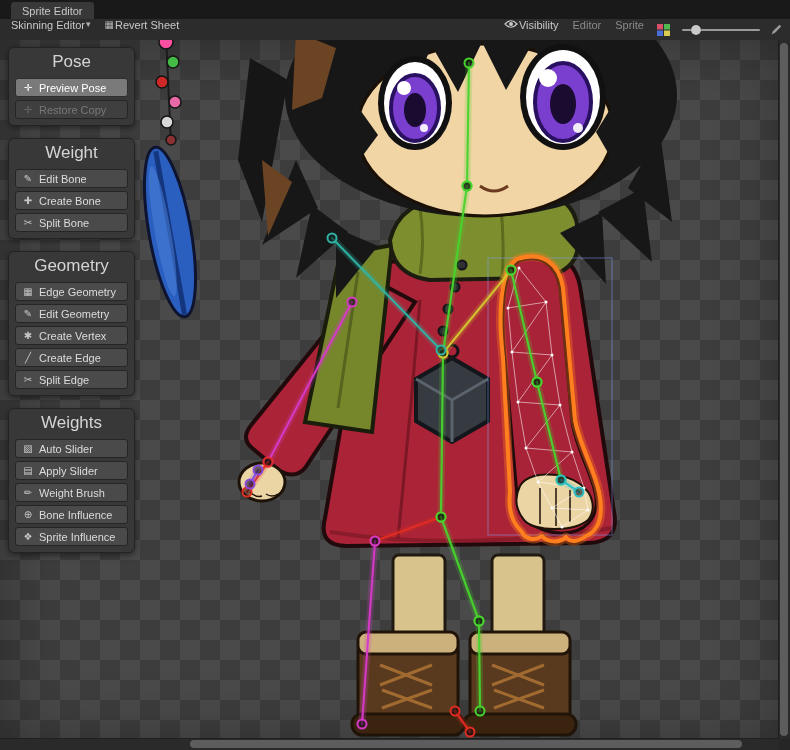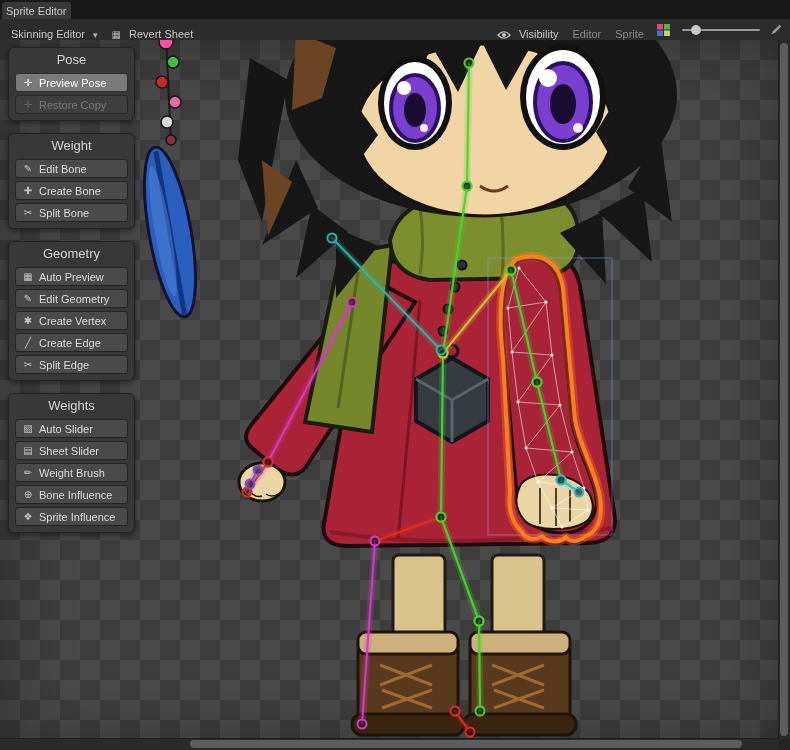--- a/index.html
+++ b/index.html
@@ -1,25 +1,25 @@
 <!DOCTYPE html>
 <html><head>
 <meta charset="utf-8">
 <style>
   html,body{margin:0;padding:0;background:#191919;}
   body{width:790px;height:750px;overflow:hidden;font-family:"Liberation Sans","DejaVu Sans",sans-serif;user-select:none;}
   .app{position:relative;width:790px;height:750px;}
 
   
   .tabbar{height:19px;background:#191919;display:flex;align-items:flex-end;}
-  .tab{height:17px;background:#383838;color:#c9c9c9;font-size:11px;padding:0 4px;display:flex;align-items:center;border-radius:3px 3px 0 0;margin-left:2px;}
+  .tab{height:17px;background:#383838;color:#c9c9c9;font-size:11px;padding:0 11px;display:flex;align-items:center;border-radius:3px 3px 0 0;margin-left:11px;}
 
   
   .toolbar{height:21px;background:#2c2c2c;border-bottom:1px solid #181818;display:flex;align-items:center;font-size:11px;color:#c8c8c8;padding:0 4px;}
-  .tb-item{display:flex;align-items:flex-end;gap:8px;padding:0 7px;height:100%;white-space:nowrap;}
+  .tb-item{display:flex;align-items:flex-start;gap:1px;padding:0 7px;height:100%;white-space:nowrap;}
   .tb-item .caret{font-size:9px;color:#b0b0b0;}
   .tb-icon{font-size:10px;color:#b8b8b8;}
   .dim span{color:#8a8a8a;}
   .spacer{flex:1;}
   .slider{width:78px;height:14px;position:relative;margin:0 10px 0 6px;}
   .slider-track{position:absolute;left:0;right:0;top:6px;height:2px;background:#9a9a9a;border-radius:1px;}
   .slider-knob{position:absolute;top:2px;width:10px;height:10px;border-radius:50%;background:#c9c9c9;margin-left:-5px;box-shadow:0 0 1px #000;}
 
   
   .canvas{position:absolute;top:40px;left:0;right:0;bottom:0;overflow:hidden;background-color:#3d3d3d;
@@ -33,21 +33,21 @@
   
   .hscroll{position:absolute;left:0;right:11px;bottom:0;height:11px;background:#2a2a2a;border-top:1px solid #1f1f1f;}
   .hthumb{position:absolute;left:190px;width:552px;top:1px;height:8px;background:#5d5d5d;border-radius:4px;}
   .vscroll{position:absolute;top:0;bottom:11px;right:0;width:11px;background:#2a2a2a;border-left:1px solid #1f1f1f;}
   .vthumb{position:absolute;top:3px;bottom:3px;left:1px;width:8px;background:#5d5d5d;border-radius:4px;}
   .scorner{position:absolute;right:0;bottom:0;width:11px;height:11px;background:#262626;}
 
   
   #panels{position:absolute;left:8px;top:7px;width:127px;display:flex;flex-direction:column;gap:12px;}
   .panel{background:#383838;border:1px solid #232323;border-radius:6px;padding:2px 6px 6px;box-shadow:0 2px 7px rgba(0,0,0,.5);}
-  .panel-title{text-align:center;font-size:13px;color:#d4d4d4;padding:2px 0 3px;}
+  .panel-title{text-align:center;font-size:17px;color:#d4d4d4;padding:2px 0 3px;}
   .tool-btn{display:flex;align-items:center;gap:5px;width:100%;height:19px;margin-top:3px;background:#4a4a4a;border:1px solid #252525;border-radius:3px;color:#dcdcdc;font-size:11px;font-family:inherit;padding:0 6px;box-sizing:border-box;text-align:left;}
   .tool-btn.active{background:#7a7a7a;color:#ffffff;border-color:#2e2e2e;}
   .tool-btn.disabled{background:#3f3f3f;color:#787878;}
   .tool-icon{width:12px;font-size:10px;color:#c6c6c6;text-align:center;flex:0 0 12px;}
   .tool-btn.disabled .tool-icon{color:#686868;}
   .tool-btn.active .tool-icon{color:#ffffff;}
 </style>
 </head>
 <body>
 
@@ -354,21 +354,21 @@
           </button>
           <button class="tool-btn">
             <span class="tool-icon">✂</span>
             <span class="tool-label">Split Bone</span>
           </button>
         </div>
         <div class="panel">
           <div class="panel-title">Geometry</div>
           <button class="tool-btn">
             <span class="tool-icon">▦</span>
-            <span class="tool-label">Auto Preview</span>
+            <span class="tool-label">Edge Geometry</span>
           </button>
           <button class="tool-btn">
             <span class="tool-icon">✎</span>
             <span class="tool-label">Edit Geometry</span>
           </button>
           <button class="tool-btn">
             <span class="tool-icon">✱</span>
             <span class="tool-label">Create Vertex</span>
           </button>
           <button class="tool-btn">
@@ -381,21 +381,21 @@
           </button>
         </div>
         <div class="panel">
           <div class="panel-title">Weights</div>
           <button class="tool-btn">
             <span class="tool-icon">▧</span>
             <span class="tool-label">Auto Slider</span>
           </button>
           <button class="tool-btn">
             <span class="tool-icon">▤</span>
-            <span class="tool-label">Sheet Slider</span>
+            <span class="tool-label">Apply Slider</span>
           </button>
           <button class="tool-btn">
             <span class="tool-icon">✏</span>
             <span class="tool-label">Weight Brush</span>
           </button>
           <button class="tool-btn">
             <span class="tool-icon">⊕</span>
             <span class="tool-label">Bone Influence</span>
           </button>
           <button class="tool-btn">

